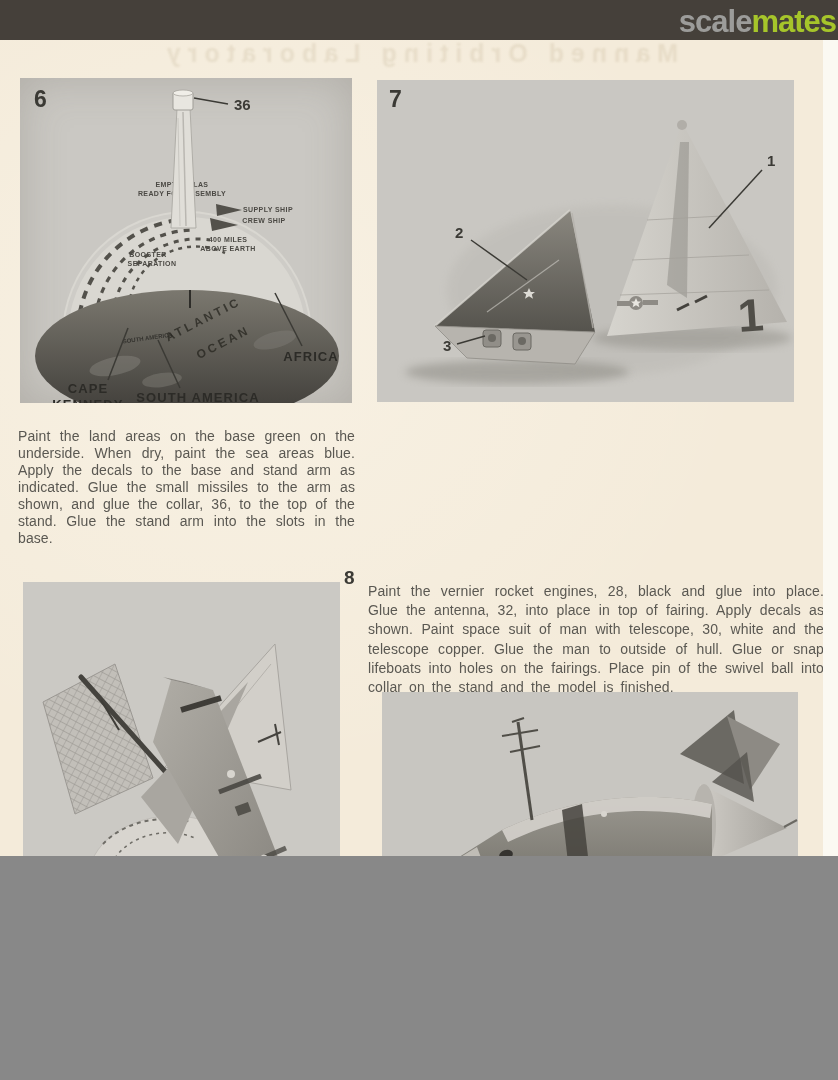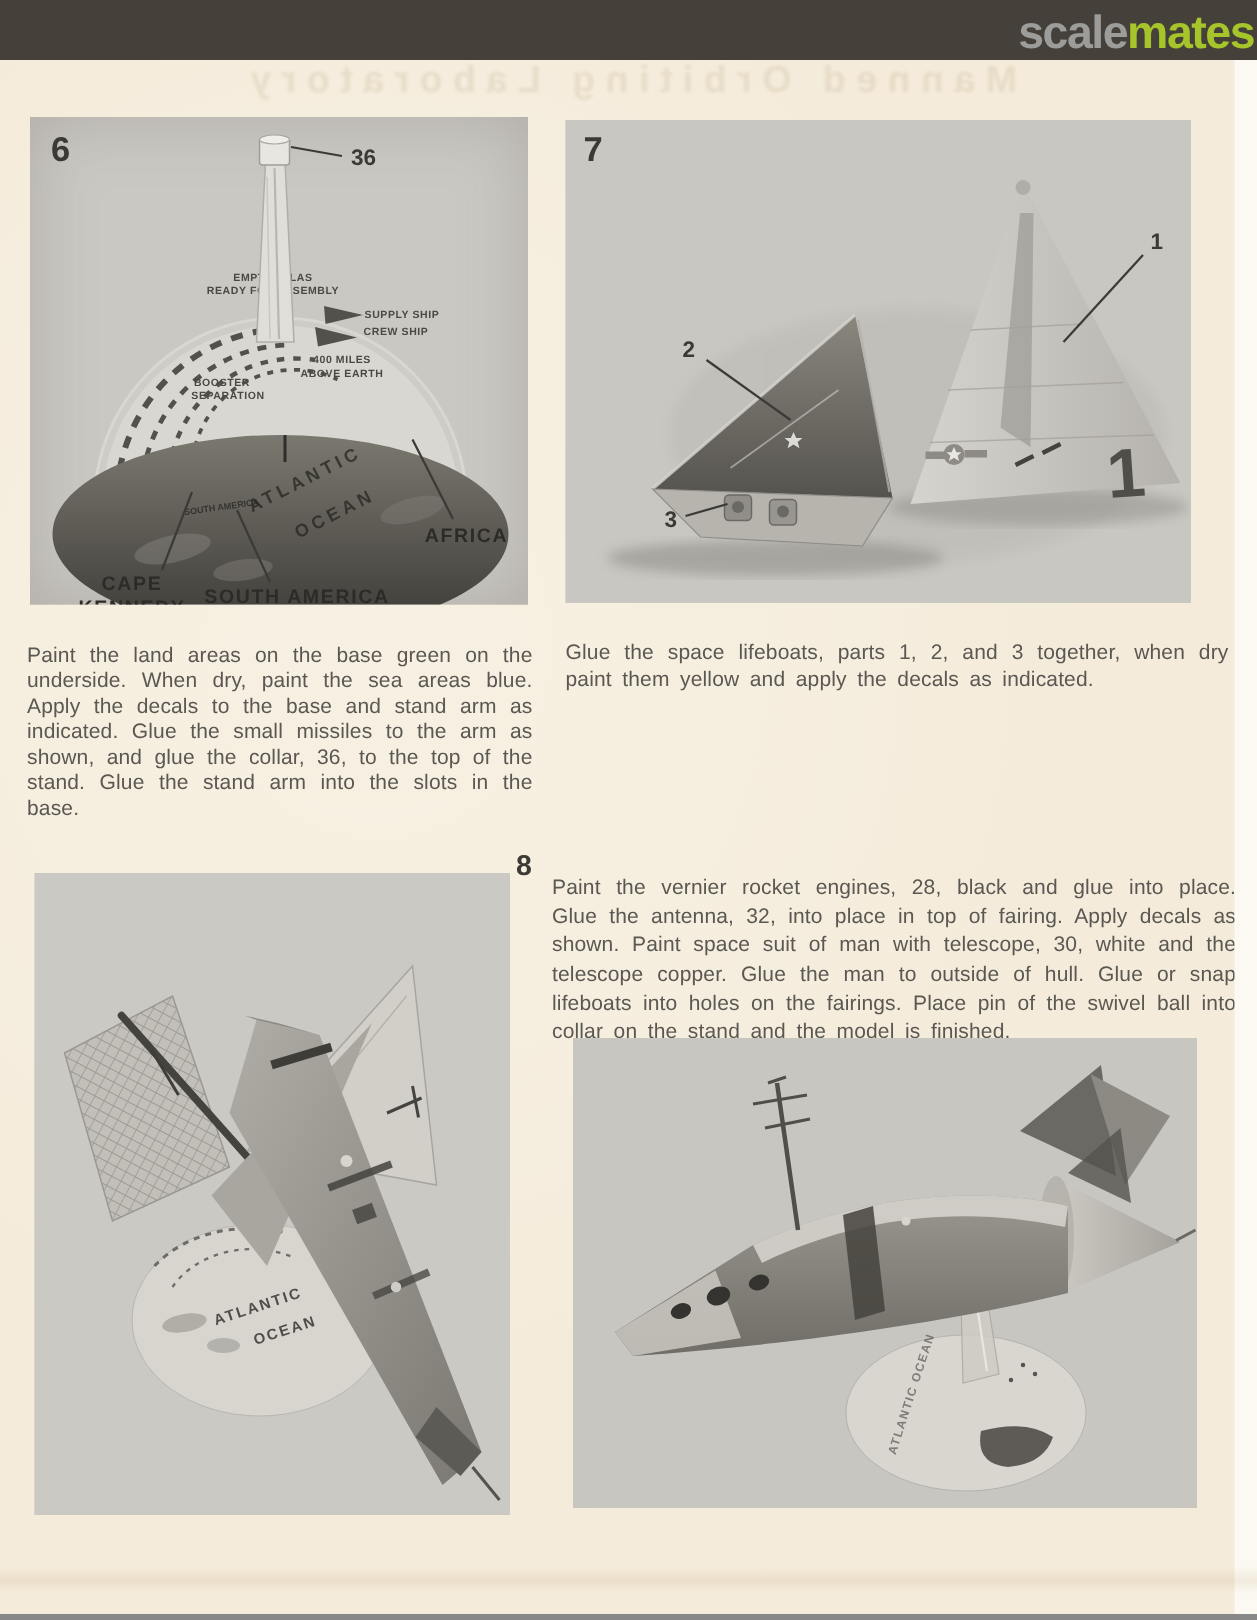--- a/index.html
+++ b/index.html
@@ -1,17 +1,17 @@
 <!DOCTYPE html>
 <html><head>
 <meta charset="utf-8">
 <style>
   html,body { margin:0; padding:0; background:#888; }
   .page {
-    position:relative; width:838px; height:1076px; overflow:hidden;
+    position:relative; width:838px; height:856px; overflow:hidden;
     background:
       radial-gradient(ellipse at 30% 40%, rgba(255,252,244,0.35), rgba(0,0,0,0) 60%),
       #f4ebda;
     font-family:"Liberation Sans", sans-serif;
   }
   
   .topbar {
     position:absolute; left:0; top:0; width:838px; height:40px;
     background:#45403a; display:flex; justify-content:flex-end; align-items:flex-end;
   }
@@ -201,21 +201,20 @@
       </g>
       <line class="leader" x1="94" y1="160" x2="150" y2="200"></line>
       <text class="callout-num" x="78" y="158">2</text>
       <line class="leader" x1="80" y1="264" x2="108" y2="256"></line>
       <text class="callout-num" x="66" y="271">3</text>
     </svg>
     <div class="photo-num" id="num7">7</div>
   </div>
 
   <p class="caption" id="caption6">Paint the land areas on the base green on the underside. When dry, paint the sea areas blue. Apply the decals to the base and stand arm as indicated. Glue the small missiles to the arm as shown, and glue the collar, 36, to the top of the stand. Glue the stand arm into the slots in the base.</p>
-  <p class="caption" id="caption7">Glue the space lifeboats, parts 1, 2, and 3 together, when dry paint them yellow and apply the decals as indicated.</p>
 
   <div id="num8">8</div>
   <p class="caption" id="caption8">Paint the vernier rocket engines, 28, black and glue into place. Glue the antenna, 32, into place in top of fairing. Apply decals as shown. Paint space suit of man with telescope, 30, white and the telescope copper. Glue the man to outside of hull. Glue or snap lifeboats into holes on the fairings. Place pin of the swivel ball into collar on the stand and the model is finished.</p>
 
   <div class="photo" id="photo8l">
     <svg width="317" height="428" viewBox="0 0 317 428">
       <defs>
         <linearGradient id="bodyG8" x1="0" y1="0" x2="1" y2="1">
           <stop offset="0" stop-color="#b0ada6"></stop>
             <stop offset="1" stop-color="#7b7872"></stop>

